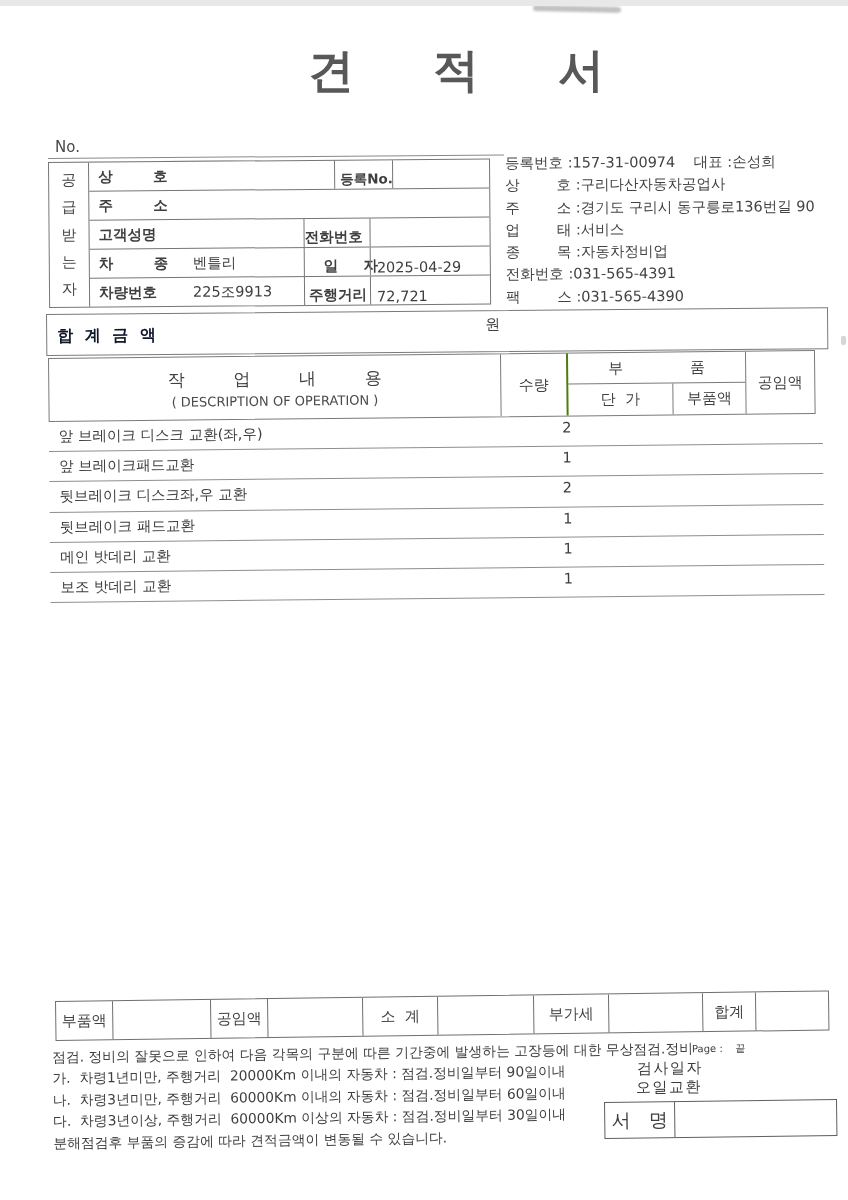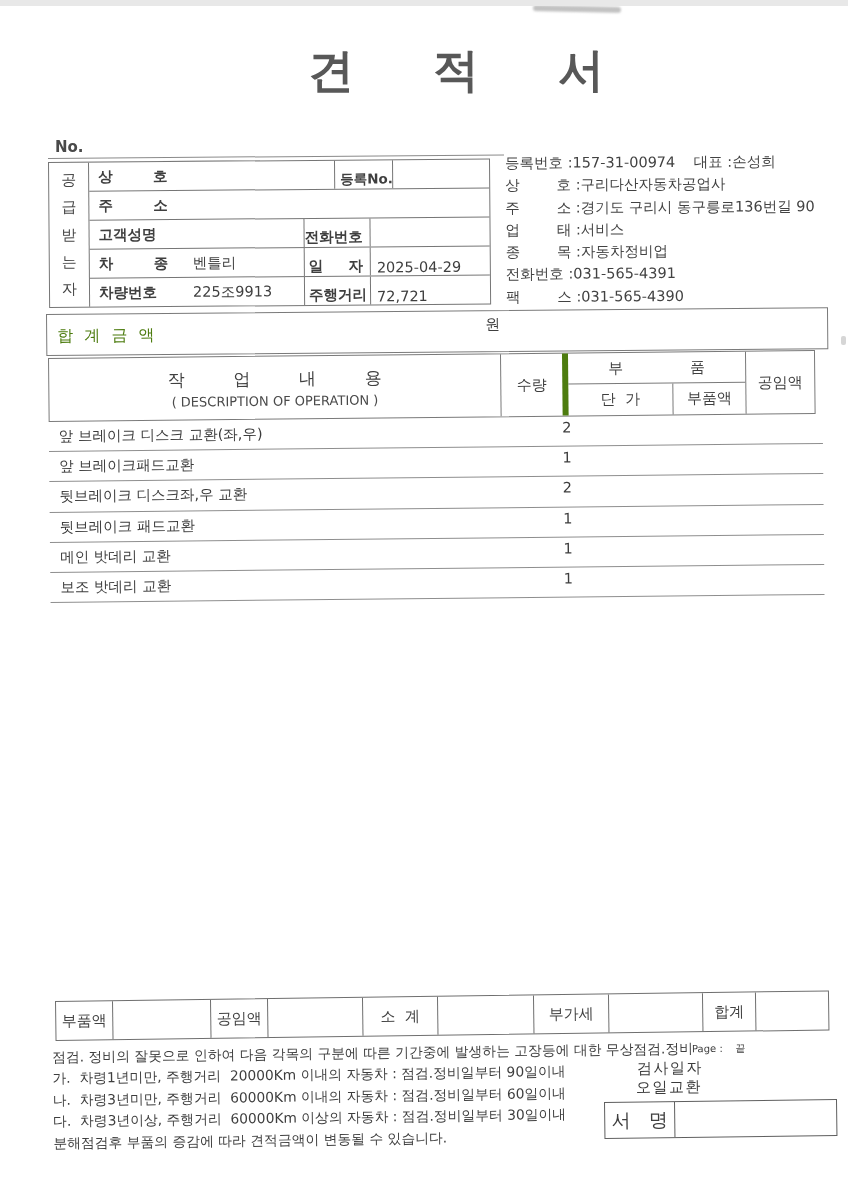--- a/index.html
+++ b/index.html
@@ -12,21 +12,21 @@
   .pre{white-space:pre;}
 
   
   .smudge-top{left:533px;top:0;width:88px;height:6px;background:#c2c2c2;border-radius:3px;filter:blur(1.2px);transform:rotate(1.2deg);}
   .speck-right{left:841px;top:330px;width:5px;height:9px;background:#d6d6d6;border-radius:2px;filter:blur(0.5px);}
 
   
   .title{left:308px;top:34px;font-size:46px;font-weight:bold;color:#585858;letter-spacing:3px;transform:rotate(-0.2deg);}
 
   
-  .doc-no{left:55px;top:132px;font-size:15px;color:#4a4a4a;font-weight:bold;}
+  .doc-no{left:55px;top:132px;font-size:15px;color:#4a4a4a;}
   .no-line{left:48px;top:152px;width:456px;height:4px;border-top:1.6px solid #8a8a8a;transform:rotate(-0.45deg);transform-origin:left top;}
   .no-line2{left:60px;top:156px;width:200px;height:2px;border-top:1px solid #b5b5b5;transform:rotate(-0.6deg);transform-origin:left top;}
 
   
   .cust{left:48px;top:156px;width:440px;display:flex;border:1.3px solid #767676;transform:rotate(-0.45deg);transform-origin:left top;background:#fff;}
   .cust-group{width:39px;border-right:1px solid #767676;display:flex;flex-direction:column;justify-content:space-between;align-items:center;padding:8px 0;font-size:15px;color:#454545;}
   .cust-rows{flex:1;}
   .crow{display:flex;height:28px;border-bottom:1px solid #767676;align-items:center;font-size:14.5px;}
   .crow:last-child{border-bottom:none;}
   .cl{padding-left:9px;white-space:pre;flex-shrink:0;font-weight:bold;}
@@ -34,31 +34,31 @@
   .bl{border-left:1px solid #767676;height:100%;display:flex;align-items:flex-end;flex-shrink:0;}
   .w88{width:88px;}.w142{width:142px;}.w57{width:57px;}.w111{width:111px;}.w65{width:65px;}
   .grow{flex:1;}
 
   
   .supplier{left:505px;top:146px;font-size:14.5px;line-height:22.3px;transform:rotate(-0.35deg);transform-origin:left top;color:#424242;}
   .supplier div{white-space:pre;}
 
   
   .totalbox{left:46px;top:308px;width:780px;height:40px;border:1.3px solid #7a7a7a;transform:rotate(-0.5deg);transform-origin:left top;}
-  .total-label{position:absolute;left:10px;top:11px;font-size:16px;letter-spacing:3px;font-weight:normal;color:#4d7c0f;white-space:pre;}
+  .total-label{position:absolute;left:10px;top:11px;font-size:16px;letter-spacing:3px;font-weight:bold;color:#0f172a;white-space:pre;}
   .total-won{position:absolute;left:438px;top:4px;font-size:15px;}
   .total-value{position:absolute;left:300px;top:10px;font-size:15px;}
 
   
   .wtable{left:48px;top:352px;width:770px;transform:rotate(-0.6deg);transform-origin:left top;}
   .whead{display:flex;border:1.3px solid #7a7a7a;height:64px;box-sizing:border-box;width:767px;}
   .wh-desc{width:452px;border-right:1px solid #7a7a7a;display:flex;flex-direction:column;justify-content:center;align-items:center;gap:3px;box-sizing:border-box;}
   .wh-desc .ko{font-size:17px;white-space:pre;color:#414141;}
   .wh-desc .en{font-size:13px;color:#4a4a4a;}
-  .wh-qty{width:67px;border-right:6px solid #4d7c0f;display:flex;align-items:center;justify-content:center;font-size:15px;box-sizing:border-box;}
+  .wh-qty{width:67px;border-right:2px solid #4d7c0f;display:flex;align-items:center;justify-content:center;font-size:15px;box-sizing:border-box;}
   .wh-parts{width:178px;border-right:1px solid #7a7a7a;display:flex;flex-direction:column;box-sizing:border-box;}
   .wh-parts-top{height:31px;border-bottom:1px solid #7a7a7a;display:flex;align-items:center;justify-content:center;font-size:15px;white-space:pre;box-sizing:border-box;}
   .wh-parts-bot{flex:1;display:flex;}
   .wh-unit{width:105px;border-right:1px solid #7a7a7a;display:flex;align-items:center;justify-content:center;font-size:15px;white-space:pre;box-sizing:border-box;}
   .wh-pamt{flex:1;display:flex;align-items:center;justify-content:center;font-size:15px;}
   .wh-labor{flex:1;display:flex;align-items:center;justify-content:center;font-size:15px;}
   .wbody{width:774px;}
   .wrow{position:relative;height:29.2px;border-bottom:1.1px solid #8e8e8e;display:flex;align-items:center;font-size:14.5px;}
   .wrow .desc{padding-left:10px;color:#3c3c3c;}
   .wrow .qty{position:absolute;left:498px;width:40px;top:3px;text-align:center;font-size:14.5px;color:#3c3c3c;}
@@ -123,21 +123,21 @@
             <span class="cl" style="padding-left:0">전화번호</span>
           </span>
         <span class="bl grow">
             <span class="cv"></span>
           </span>
       </div>
       <div class="crow">
         <span class="cl w88">차        종</span>
         <span class="cv w111">벤틀리</span>
         <span class="bl w65">
-            <span class="cl" style="padding-left:4px">일     자</span>
+            <span class="cl" style="padding-left:19px">일     자</span>
           </span>
         <span class="bl grow">
             <span class="cv">2025-04-29</span>
           </span>
       </div>
       <div class="crow">
         <span class="cl w88">차량번호</span>
         <span class="cv w111">225조9913</span>
         <span class="bl w65">
             <span class="cl" style="padding-left:4px">주행거리</span>

